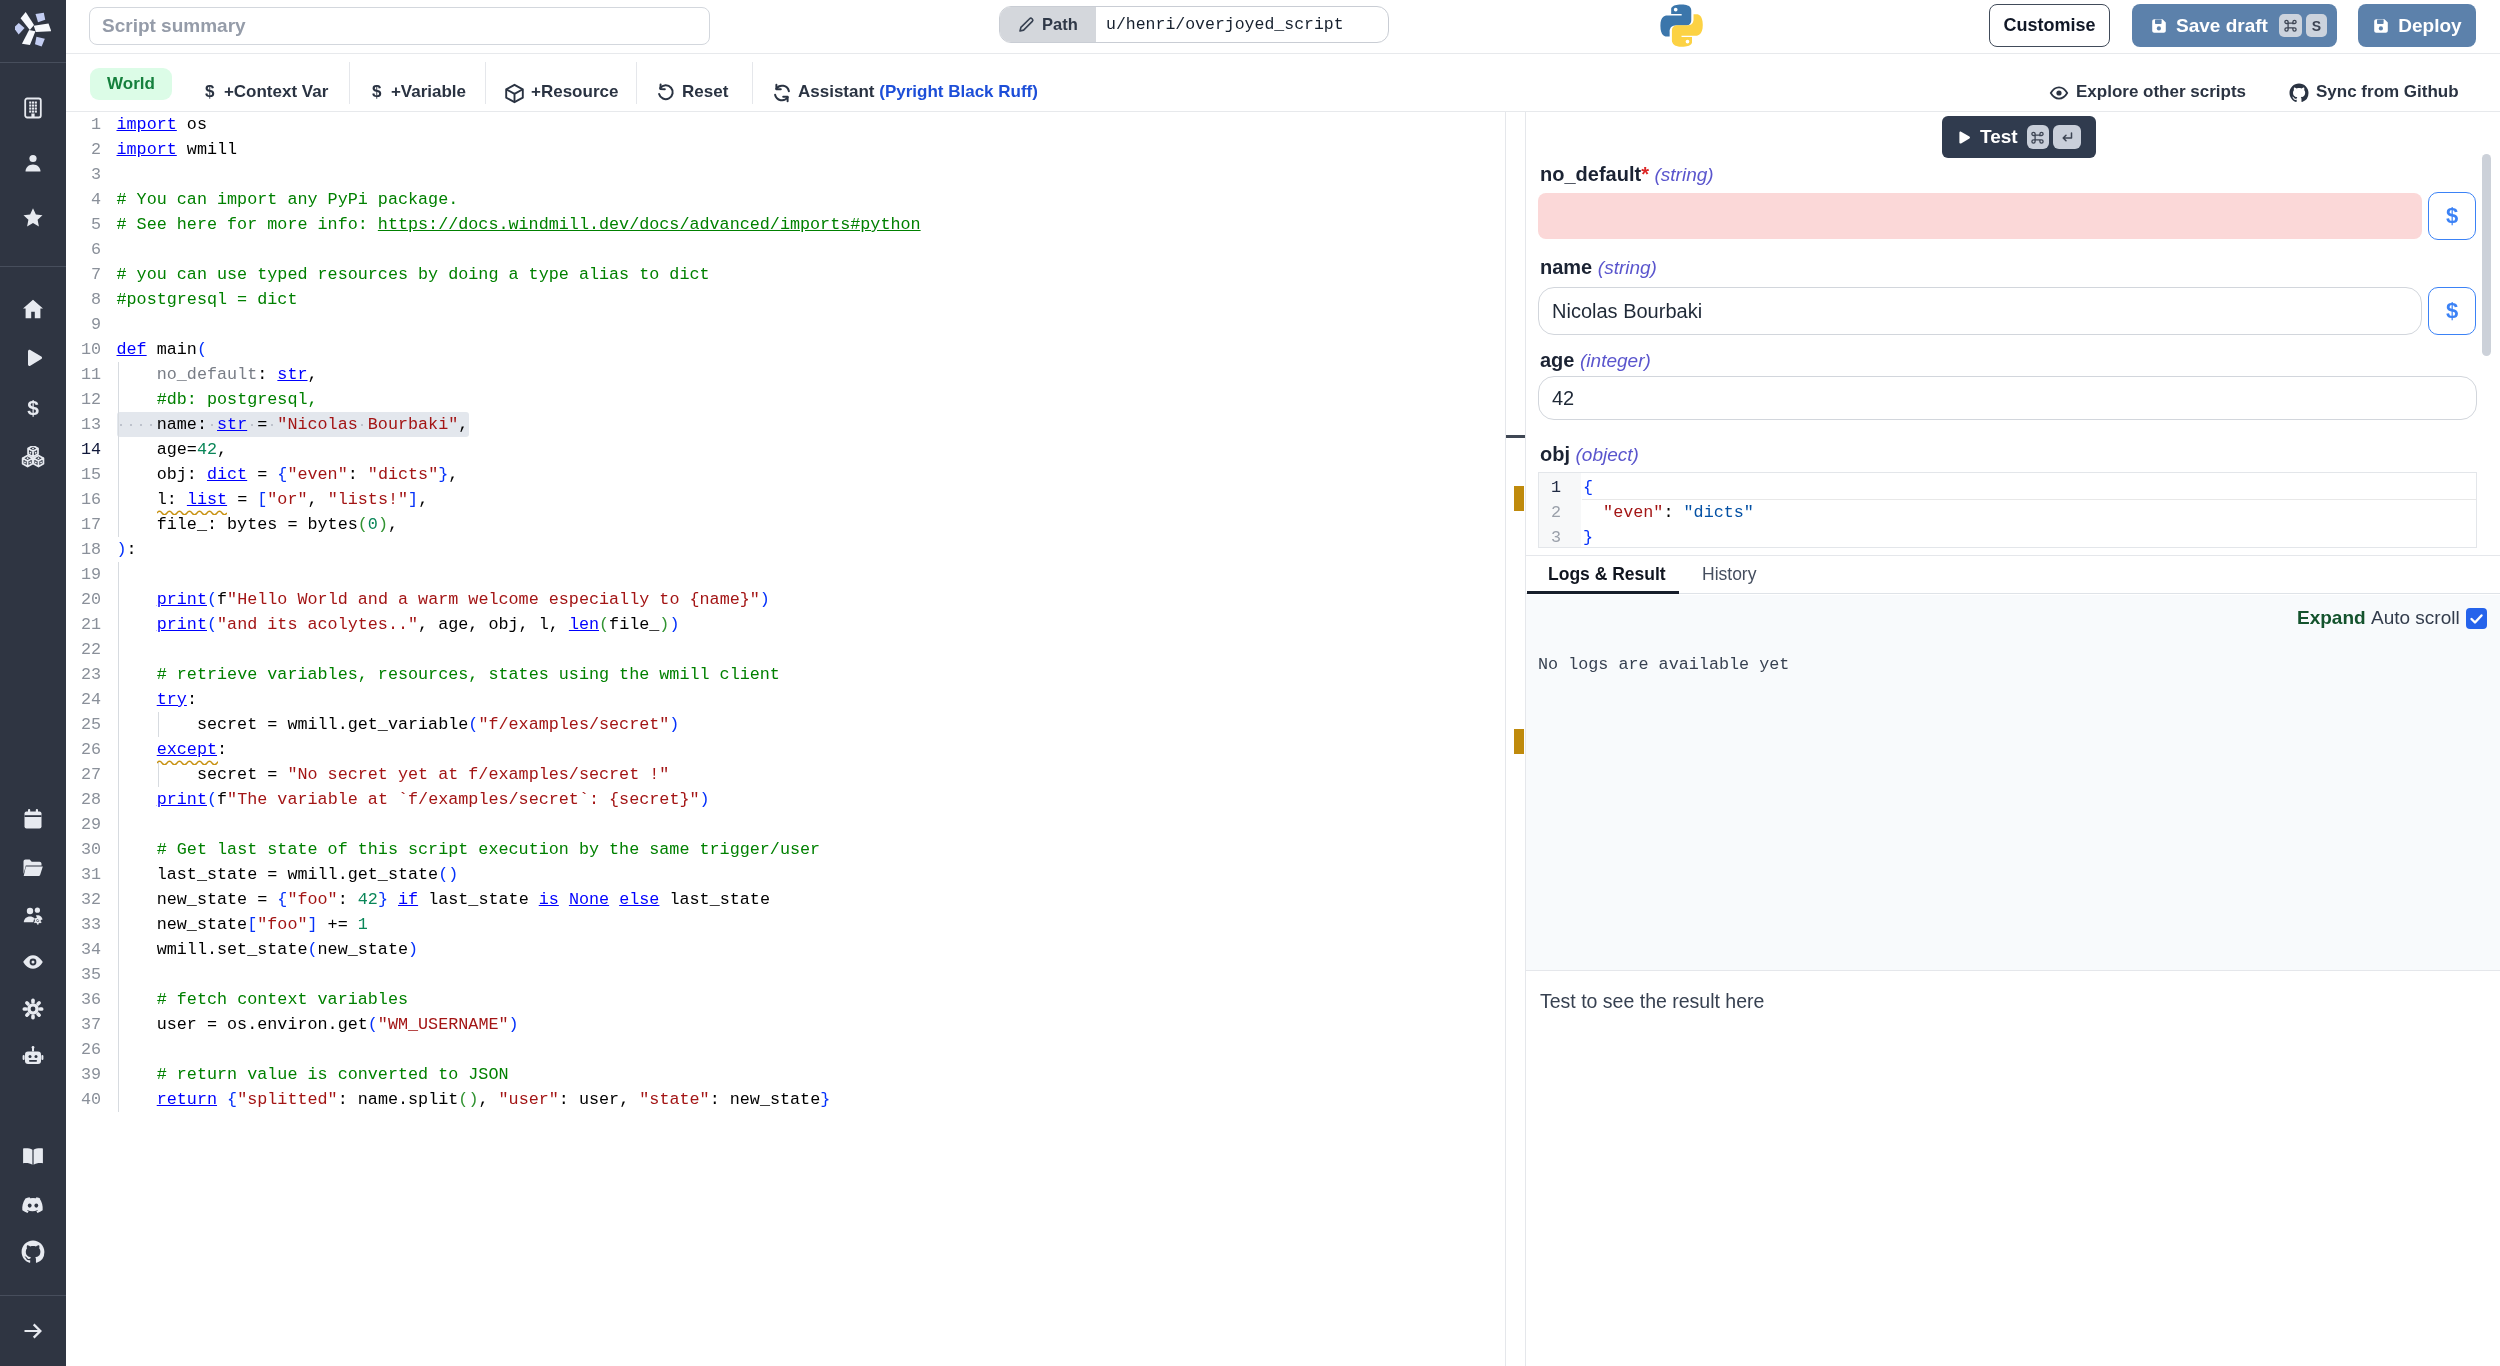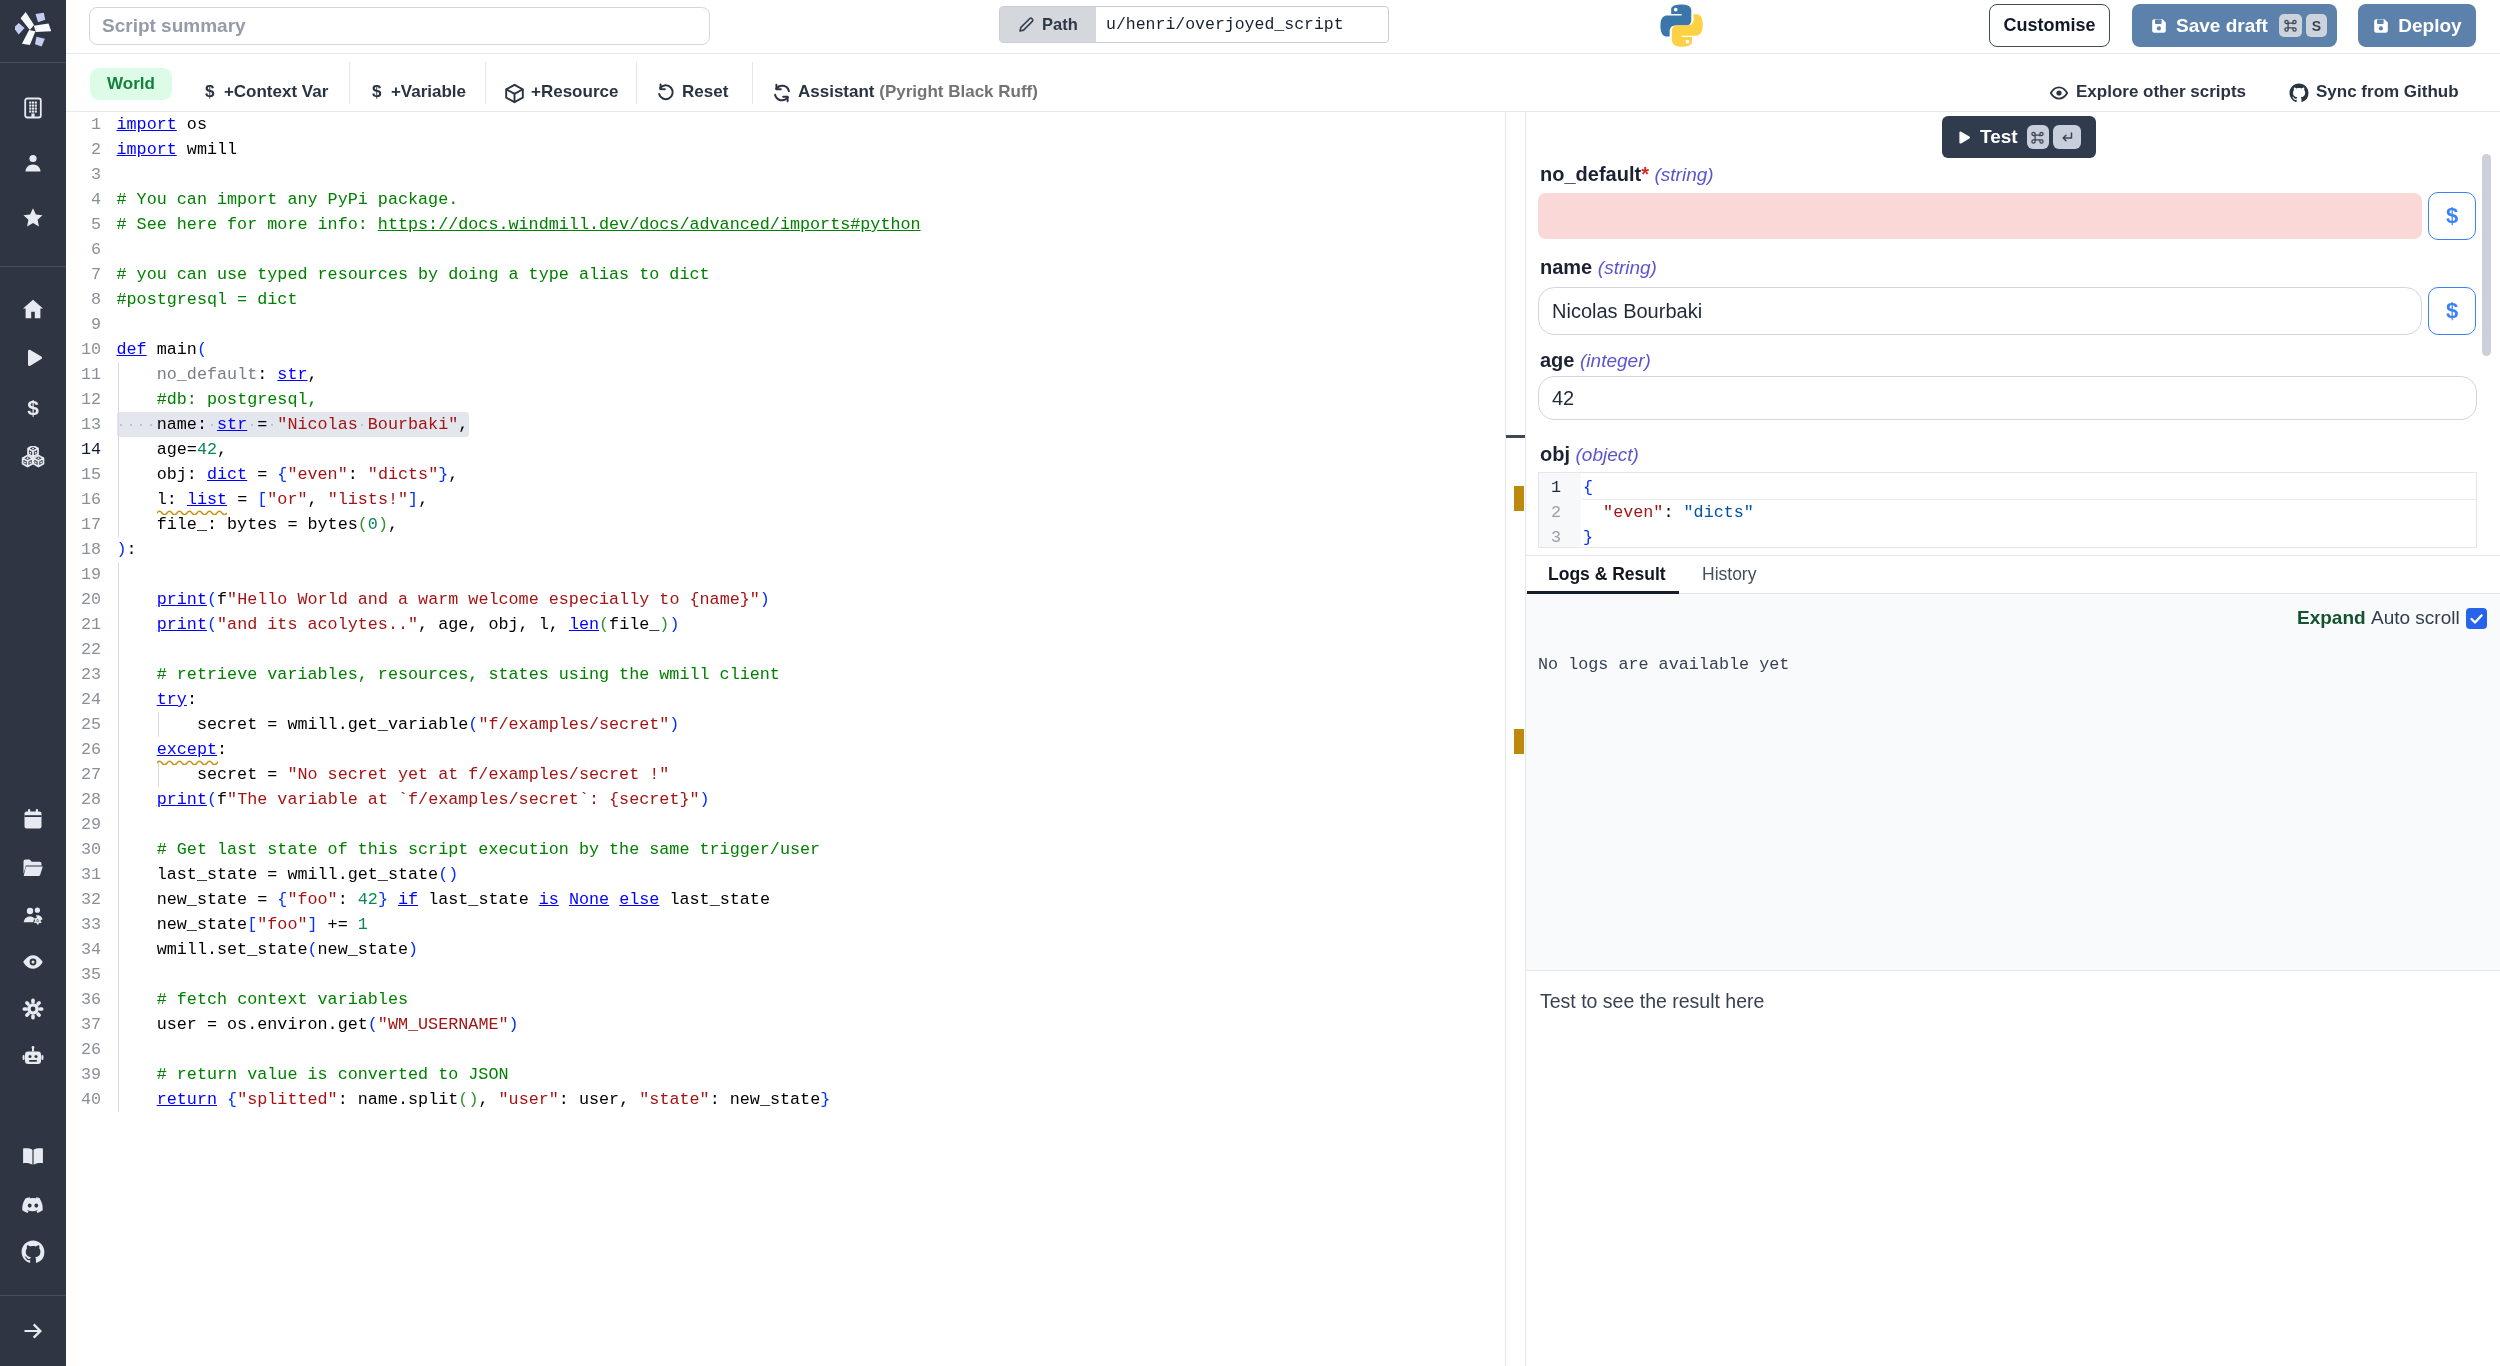--- a/index.html
+++ b/index.html
@@ -24,21 +24,21 @@
 .dbtn { position:absolute; width:48px; height:48px; background:#fff; border:1.5px solid #3b82f6;
   border-radius:10px; color:#3b82f6; font-size:22px; font-weight:bold; display:flex;
   align-items:center; justify-content:center; }
 .tbitem { display:flex; align-items:center; font-size:17px; font-weight:600; color:#2a3342;margin-top:8px; }
 </style></head>
 <body>
 
 <div class="abs" style="left:66px;top:0;width:2434px;height:54px;background:#fff;border-bottom:1px solid #e7e9ec"></div>
 <div class="abs" style="left:89px;top:7px;width:621px;height:38px;border:1px solid #d3d7dd;border-radius:8px;background:#fff;display:flex;align-items:center;padding-left:12px;font-size:19px;font-weight:600;color:#959ca9">Script summary</div>
 
-<div class="abs" style="left:999px;top:6px;width:390px;height:37px;border:1px solid #c9cdd4;border-radius:4px;background:#fff;overflow:hidden;display:flex">
+<div class="abs" style="left:999px;top:6px;width:390px;height:37px;border:1px solid #c9cdd4;border-radius:12px;background:#fff;overflow:hidden;display:flex">
   <div style="width:96px;background:#d4d7dc;display:flex;align-items:center;justify-content:center;font-size:16.5px;font-weight:bold;color:#2f3847"><svg width="17" height="17" viewBox="0 0 17 17" style="margin-right:7px">
         <path d="M2 15l.9-3.6L11.6 2.7a1.7 1.7 0 0 1 2.4 0l.3.3a1.7 1.7 0 0 1 0 2.4L5.6 14.1z" fill="none" stroke="#374151" stroke-width="1.6" stroke-linejoin="round"></path>
       </svg>Path</div>
   <div class="mono" style="flex:1;display:flex;align-items:center;padding-left:10px;font-size:16.5px;color:#16202e">u/henri/overjoyed_script</div>
 </div>
 
 <svg style="position:absolute;left:1660px;top:4px" width="43" height="43" viewBox="0 0 110 110">
 <path fill="#3b76ab" d="M54.92 1C26.84 1 28.59 13.18 28.59 13.18l.03 12.62h26.8v3.79H17.98S1 27.55 1 55.9c0 28.36 14.84 27.35 14.84 27.35h8.86V70.1s-.48-14.84 14.6-14.84h26.59s14.13.23 14.13-13.66V15.93S82.29 1 54.92 1zM40.14 9.49a4.77 4.77 0 1 1 0 9.54 4.77 4.77 0 0 1 0-9.54z"></path>
 <path fill="#fcd244" d="M55.55 109.5c28.08 0 26.33-12.18 26.33-12.18l-.03-12.62h-26.8v-3.79h37.44s16.98 1.04 16.98-27.31c0-28.36-14.84-27.35-14.84-27.35h-8.86v13.15s.48 14.84-14.6 14.84H44.58s-14.13-.23-14.13 13.66v23.67s-2.27 17.93 25.1 17.93zm14.78-8.49a4.77 4.77 0 1 1 0-9.54 4.77 4.77 0 0 1 0 9.54z"></path>
   </svg>
@@ -81,21 +81,21 @@
 <div class="abs tbitem" style="left:656px;top:70px;height:28px"><svg width="20" height="20" viewBox="0 0 20 20" style="margin-right:6px;margin-top:2px">
       <path d="M4.2 5.2a6.9 6.9 0 1 1-1.1 5.7" fill="none" stroke="#2a3342" stroke-width="2" stroke-linecap="round"></path>
       <path d="M4.6 1.6 4.4 6 8.8 6.2" fill="none" stroke="#2a3342" stroke-width="2" stroke-linejoin="round" stroke-linecap="round"></path>
     </svg>Reset</div>
 <div class="abs" style="left:752px;top:62px;width:1px;height:42px;background:#e5e7eb"></div>
 <div class="abs tbitem" style="left:772px;top:70px;height:28px"><svg width="20" height="20" viewBox="0 0 20 20" style="margin-right:6px;margin-top:2px">
       <path d="M16.9 8.2a7 7 0 0 0-12.6-2.5" fill="none" stroke="#2a3342" stroke-width="2" stroke-linecap="round"></path>
       <path d="M4.4 1.8v4.4h4.4" fill="none" stroke="#2a3342" stroke-width="2" stroke-linejoin="round" stroke-linecap="round"></path>
       <path d="M3.1 11.8a7 7 0 0 0 12.6 2.5" fill="none" stroke="#2a3342" stroke-width="2" stroke-linecap="round"></path>
       <path d="M15.6 18.2v-4.4h-4.4" fill="none" stroke="#2a3342" stroke-width="2" stroke-linejoin="round" stroke-linecap="round"></path>
-    </svg>Assistant <span style="color:#737373;font-weight:600">&nbsp;(Pyright Black Ruff)</span></div>
+    </svg>Assistant <span style="color:#1d4ed8;font-weight:600">&nbsp;(Pyright Black Ruff)</span></div>
 <div class="abs tbitem" style="left:2049px;top:70px;height:28px"><svg width="20" height="20" viewBox="0 0 20 20" style="margin-right:7px;margin-top:2px">
       <path d="M10 4.4c-5 0-8.2 5.6-8.2 5.6s3.2 5.6 8.2 5.6 8.2-5.6 8.2-5.6S15 4.4 10 4.4z" fill="none" stroke="#2a3342" stroke-width="1.8"></path>
       <circle cx="10" cy="10" r="2.6" fill="#2a3342"></circle>
     </svg>Explore other scripts</div>
 <div class="abs tbitem" style="left:2289px;top:70px;height:28px"><svg width="20" height="20" viewBox="0 0 24 24" style="margin-right:7px;margin-top:2px">
       <path d="M12 .6C5.7.6.6 5.7.6 12c0 5 3.3 9.3 7.8 10.8.6.1.8-.25.8-.55v-2.1c-3.2.7-3.85-1.35-3.85-1.35-.5-1.3-1.25-1.65-1.25-1.65-1-.7.1-.7.1-.7 1.15.1 1.75 1.2 1.75 1.2 1 1.75 2.7 1.25 3.35.95.1-.75.4-1.25.7-1.55-2.55-.3-5.2-1.3-5.2-5.65 0-1.25.45-2.3 1.2-3.1-.1-.3-.5-1.45.1-3 0 0 .95-.3 3.15 1.2.9-.25 1.9-.4 2.85-.4s1.95.15 2.85.4c2.2-1.5 3.15-1.2 3.15-1.2.6 1.55.2 2.7.1 3 .75.8 1.2 1.85 1.2 3.1 0 4.4-2.65 5.35-5.2 5.65.4.35.75 1.05.75 2.1v3.1c0 .3.2.65.8.55A11.4 11.4 0 0 0 23.4 12C23.4 5.7 18.3.6 12 .6z" fill="#2a3342"></path>
     </svg>Sync from Github</div>
 
 <div class="abs" style="left:66px;top:112px;width:1439px;height:1254px;background:#fff;overflow:hidden"></div>
 <div class="abs" style="left:116.5px;top:412px;width:352px;height:25px;background:#e3e7ed;border-radius:3px"></div>

